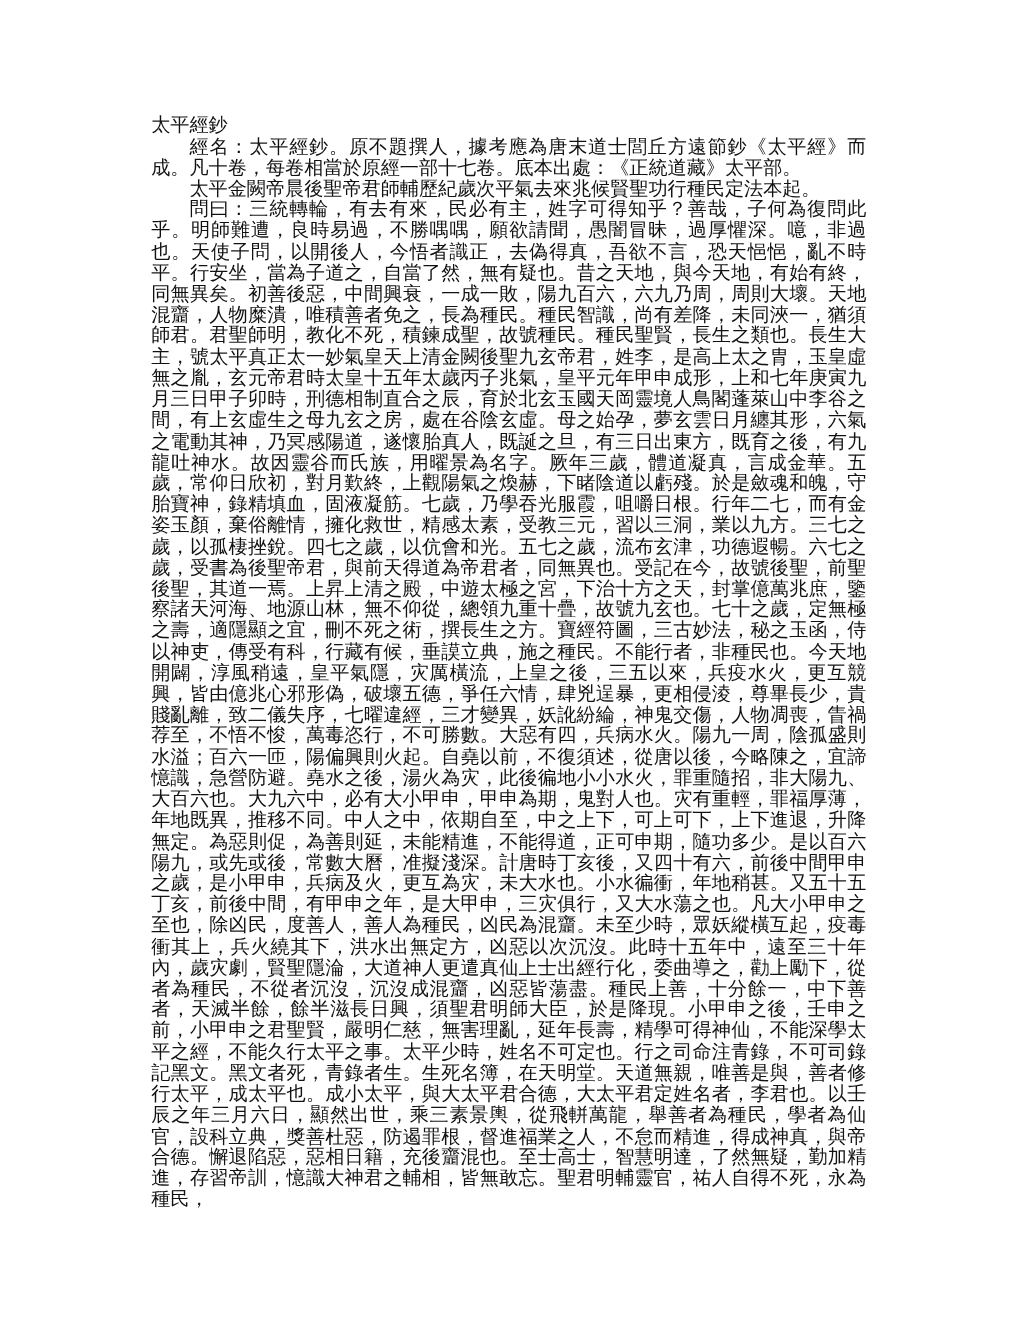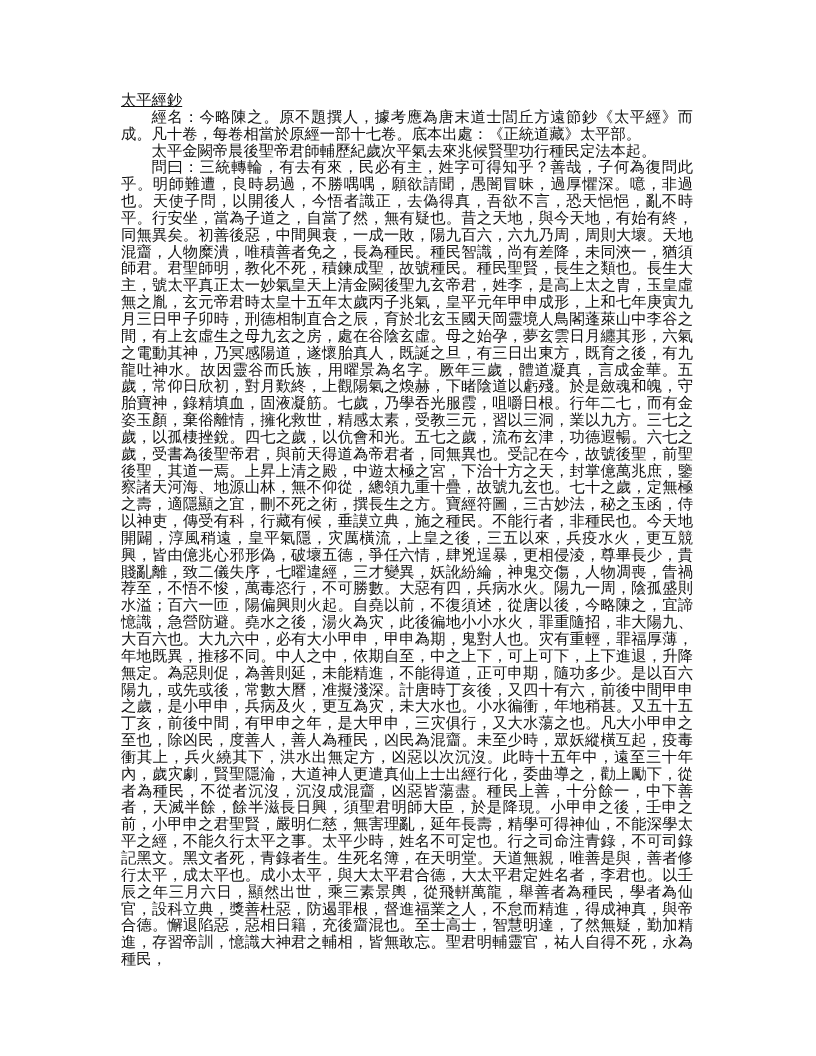--- a/index.html
+++ b/index.html
@@ -21,29 +21,28 @@
       font-family: "DejaVu Serif", "Liberation Serif", serif;
       font-size: 15.3px;
       line-height: 16.85px;
       color: #111111;
       text-align: justify;
       text-justify: inter-character;
     }
     .line-title {
       margin: 0;
       padding: 0;
-      text-decoration: underline;
     }
     .para {
       margin: 0;
       padding: 0;
       text-indent: 2em;
     }
   </style>
 </head>
 <body>
 
 <div class="page">
   <p class="line-title">太平經鈔</p>
-  <p class="para">經名：今略陳之。原不題撰人，據考應為唐末道士閭丘方遠節鈔《太平經》而成。凡十卷，每卷相當於原經一部十七卷。底本出處：《正統道藏》太平部。</p>
+  <p class="para">經名：太平經鈔。原不題撰人，據考應為唐末道士閭丘方遠節鈔《太平經》而成。凡十卷，每卷相當於原經一部十七卷。底本出處：《正統道藏》太平部。</p>
   <p class="para">太平金闕帝晨後聖帝君師輔歷紀歲次平氣去來兆候賢聖功行種民定法本起。</p>
   <p class="para">問曰：三統轉輪，有去有來，民必有主，姓字可得知乎？善哉，子何為復問此乎。明師難遭，良時易過，不勝喁喁，願欲請聞，愚闇冒昧，過厚懼深。噫，非過也。天使子問，以開後人，今悟者識正，去偽得真，吾欲不言，恐天悒悒，亂不時平。行安坐，當為子道之，自當了然，無有疑也。昔之天地，與今天地，有始有終，同無異矣。初善後惡，中間興衰，一成一敗，陽九百六，六九乃周，周則大壞。天地混齏，人物糜潰，唯積善者免之，長為種民。種民智識，尚有差降，未同浹一，猶須師君。君聖師明，教化不死，積鍊成聖，故號種民。種民聖賢，長生之類也。長生大主，號太平真正太一妙氣皇天上清金闕後聖九玄帝君，姓李，是高上太之胄，玉皇虛無之胤，玄元帝君時太皇十五年太歲丙子兆氣，皇平元年甲申成形，上和七年庚寅九月三日甲子卯時，刑德相制直合之辰，育於北玄玉國天岡靈境人鳥閣蓬萊山中李谷之間，有上玄虛生之母九玄之房，處在谷陰玄虛。母之始孕，夢玄雲日月纏其形，六氣之電動其神，乃冥感陽道，遂懷胎真人，既誕之旦，有三日出東方，既育之後，有九龍吐神水。故因靈谷而氏族，用曜景為名字。厥年三歲，體道凝真，言成金華。五歲，常仰日欣初，對月歎終，上觀陽氣之煥赫，下睹陰道以虧殘。於是斂魂和魄，守胎寶神，錄精填血，固液凝筋。七歲，乃學吞光服霞，咀嚼日根。行年二七，而有金姿玉顏，棄俗離情，擁化救世，精感太素，受教三元，習以三洞，業以九方。三七之歲，以孤棲挫銳。四七之歲，以伉會和光。五七之歲，流布玄津，功德遐暢。六七之歲，受書為後聖帝君，與前天得道為帝君者，同無異也。受記在今，故號後聖，前聖後聖，其道一焉。上昇上清之殿，中遊太極之宮，下治十方之天，封掌億萬兆庶，鑒察諸天河海、地源山林，無不仰從，總領九重十疊，故號九玄也。七十之歲，定無極之壽，適隱顯之宜，刪不死之術，撰長生之方。寶經符圖，三古妙法，秘之玉函，侍以神吏，傳受有科，行藏有候，垂謨立典，施之種民。不能行者，非種民也。今天地開闢，淳風稍遠，皇平氣隱，灾厲橫流，上皇之後，三五以來，兵疫水火，更互競興，皆由億兆心邪形偽，破壞五德，爭任六情，肆兇逞暴，更相侵淩，尊畢長少，貴賤亂離，致二儀失序，七曜違經，三才變異，妖訛紛綸，神鬼交傷，人物凋喪，眚禍荐至，不悟不悛，萬毒恣行，不可勝數。大惡有四，兵病水火。陽九一周，陰孤盛則水溢；百六一匝，陽偏興則火起。自堯以前，不復須述，從唐以後，今略陳之，宜諦憶識，急營防避。堯水之後，湯火為灾，此後徧地小小水火，罪重隨招，非大陽九、大百六也。大九六中，必有大小甲申，甲申為期，鬼對人也。灾有重輕，罪福厚薄，年地既異，推移不同。中人之中，依期自至，中之上下，可上可下，上下進退，升降無定。為惡則促，為善則延，未能精進，不能得道，正可申期，隨功多少。是以百六陽九，或先或後，常數大曆，准擬淺深。計唐時丁亥後，又四十有六，前後中間甲申之歲，是小甲申，兵病及火，更互為灾，未大水也。小水徧衝，年地稍甚。又五十五丁亥，前後中間，有甲申之年，是大甲申，三灾俱行，又大水蕩之也。凡大小甲申之至也，除凶民，度善人，善人為種民，凶民為混齏。未至少時，眾妖縱橫互起，疫毒衝其上，兵火繞其下，洪水出無定方，凶惡以次沉沒。此時十五年中，遠至三十年內，歲灾劇，賢聖隱淪，大道神人更遣真仙上士出經行化，委曲導之，勸上勵下，從者為種民，不從者沉沒，沉沒成混齏，凶惡皆蕩盡。種民上善，十分餘一，中下善者，天滅半餘，餘半滋長日興，須聖君明師大臣，於是降現。小甲申之後，壬申之前，小甲申之君聖賢，嚴明仁慈，無害理亂，延年長壽，精學可得神仙，不能深學太平之經，不能久行太平之事。太平少時，姓名不可定也。行之司命注青錄，不可司錄記黑文。黑文者死，青錄者生。生死名簿，在天明堂。天道無親，唯善是與，善者修行太平，成太平也。成小太平，與大太平君合德，大太平君定姓名者，李君也。以壬辰之年三月六日，顯然出世，乘三素景輿，從飛軿萬龍，舉善者為種民，學者為仙官，設科立典，獎善杜惡，防遏罪根，督進福業之人，不怠而精進，得成神真，與帝合德。懈退陷惡，惡相日籍，充後齏混也。至士高士，智慧明達，了然無疑，勤加精進，存習帝訓，憶識大神君之輔相，皆無敢忘。聖君明輔靈官，祐人自得不死，永為種民，</p>
 </div>
 
 </body></html>

